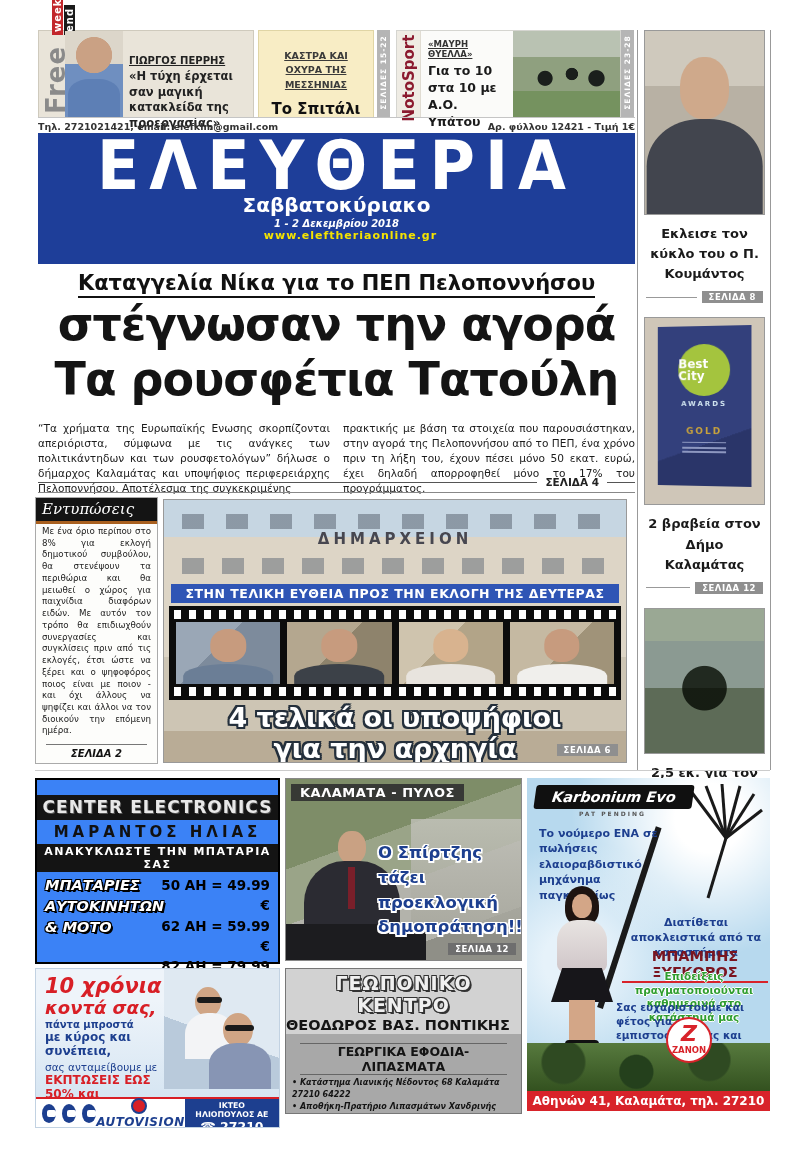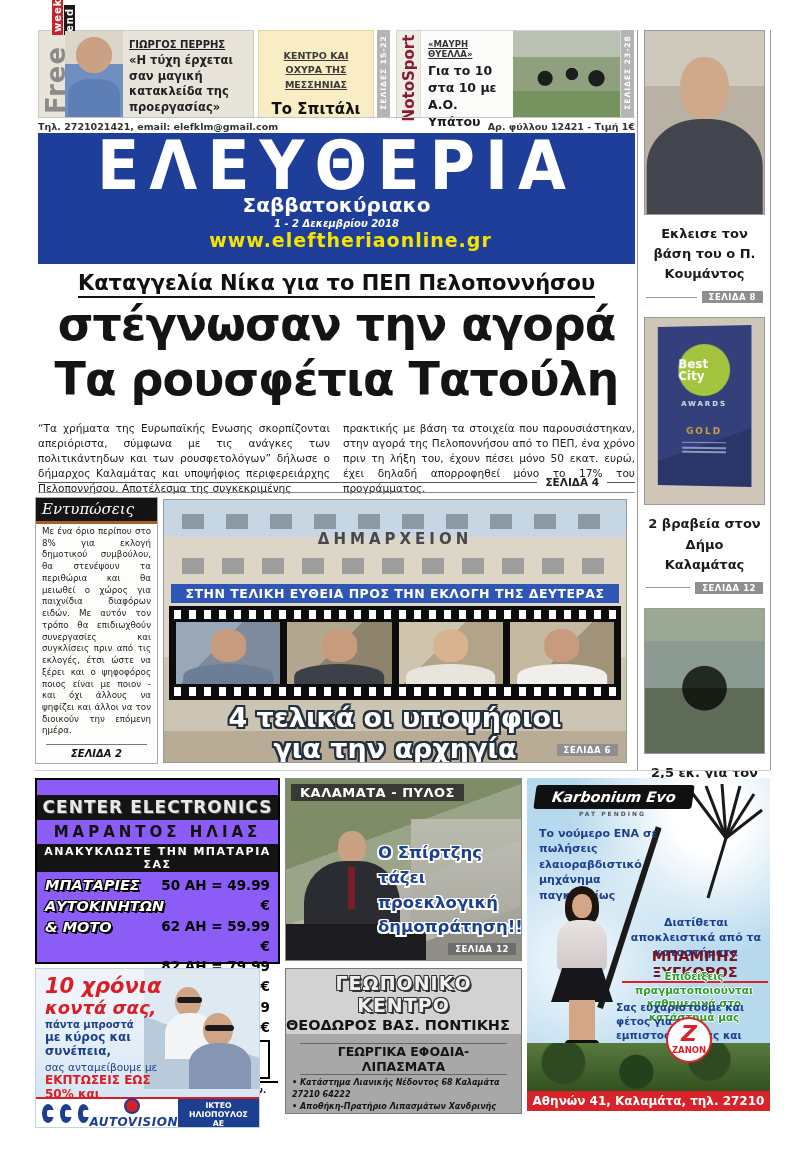--- a/index.html
+++ b/index.html
@@ -8,21 +8,21 @@
   .page { position:relative; width:800px; height:1167px; background:#ffffff; margin:0 auto; overflow:hidden; }
 
   
   .ad-freeweekend { position:absolute; left:38px; top:30px; width:216px; height:88px; background:#e9e4d9; border:1px solid #cfcabd; display:flex; }
   .fw-logo { width:26px; position:relative; }
   .fw-free { position:absolute; left:-28px; top:34px; transform:rotate(-90deg); transform-origin:center; font-size:26px; font-weight:bold; color:#8a8a8a; letter-spacing:1px; width:90px; text-align:center; }
   .fw-week { position:absolute; left:13px; top:4px; transform:rotate(-90deg); transform-origin:left top; font-size:10px; font-weight:bold; color:#fff; background:#c2262b; padding:0 3px; letter-spacing:1px; }
   .fw-end  { position:absolute; left:25px; top:4px; transform:rotate(-90deg); transform-origin:left top; font-size:10px; font-weight:bold; color:#fff; background:#1a1a1a; padding:0 3px; letter-spacing:1px; }
   .fw-photo { width:58px; height:100%; background:radial-gradient(circle at 50% 28%, #caa184 0 26%, transparent 27%), linear-gradient(180deg,#dcd6ca 0 38%, #6f8fc0 38%); position:relative; }
   .fw-photo::after { content:""; position:absolute; left:50%; bottom:0; transform:translateX(-50%); width:52px; height:38px; background:#5d7fb5; border-radius:40% 40% 0 0; }
-  .fw-text { flex:1; padding:8px 6px 0 6px; }
+  .fw-text { flex:1; padding:24px 6px 0 6px; }
   .fw-author { font-size:10px; font-weight:bold; color:#222; text-decoration:underline; margin-bottom:3px; }
   .fw-quote { font-size:11.5px; font-weight:bold; color:#222; line-height:1.35; }
 
   .ad-kastra { position:absolute; left:258px; top:30px; width:116px; height:88px; background:#f8edc5; border:1px solid #e0d5a5; text-align:center; padding-top:18px; }
   .kastra-title { font-size:9.5px; font-weight:bold; color:#3a3a3a; text-decoration:underline; line-height:1.5; padding:0 6px; }
   .kastra-sub { font-size:15px; font-weight:bold; color:#111; margin-top:8px; }
 
   .pages-strip { position:absolute; top:30px; width:13px; height:88px; background:#b5b5b5; overflow:hidden; }
   .pages-strip span { position:absolute; left:-38px; top:38px; transform:rotate(-90deg); width:88px; text-align:center; font-size:7.5px; font-weight:bold; color:#ffffff; letter-spacing:1px; display:block; }
   .strip-1 { left:377px; }
@@ -37,21 +37,21 @@
   .ns-photo { flex:1; background:linear-gradient(180deg,#b9c2b2 0 30%, #8fa07f 30% 70%, #75925f 70%), radial-gradient(circle at 30% 55%, #2e3138 0 8%, transparent 9%), radial-gradient(circle at 55% 50%, #2e3138 0 8%, transparent 9%), radial-gradient(circle at 78% 55%, #2e3138 0 8%, transparent 9%); background-blend-mode:multiply; }
 
   
   .info-line { position:absolute; left:38px; top:117px; width:597px; border-top:1px solid #c5c5c5; display:flex; justify-content:space-between; padding-top:3px; font-size:9.5px; font-weight:bold; color:#333; }
 
   
   .masthead { position:absolute; left:38px; top:133px; width:597px; height:131px; background:#1e3e99; text-align:center; color:#fff; overflow:hidden; }
   .mh-title { font-size:62px; font-weight:900; letter-spacing:10px; line-height:1.02; transform:scaleY(1.08); margin-top:1px; }
   .mh-edition { font-size:20px; font-weight:bold; margin-top:-4px; }
   .mh-date { font-size:10px; font-weight:bold; margin-top:1px;font-style:italic; }
-  .mh-url { font-size:19px; font-weight:bold; color:#f5e400; letter-spacing:1px;padding-left:28px; }
+  .mh-url { font-size:11px; font-weight:bold; color:#f5e400; letter-spacing:1px;padding-left:28px; }
 
   
   .lead-kicker-wrap { position:absolute; left:38px; top:271px; width:597px; text-align:center; }
   .lead-kicker { display:inline-block; font-size:21px; font-weight:bold; color:#111; border-bottom:2.5px solid #111; padding-bottom:1px; }
   .lead-headline { position:absolute; left:30px; top:297px; width:613px; text-align:center; font-size:46px; font-weight:bold; color:#141414; line-height:1.2; letter-spacing:-1px; }
   .lead-body { position:absolute; left:38px; top:421px; width:597px; display:flex; gap:13px; }
   .lead-body div { flex:1; font-size:10.6px; line-height:1.42; color:#1c1c1c; text-align:justify; }
   .lead-pageref { position:absolute; left:38px; top:476px; width:597px; display:flex; align-items:center; gap:8px; }
   .lead-pageref .ln { flex:1; border-top:1.5px solid #555; }
   .lead-pageref .ln2 { width:28px; border-top:1.5px solid #555; }
@@ -103,34 +103,34 @@
   .plaque-circle { width:52px; height:52px; margin:18px auto 0 auto; background:#a4c43e; border-radius:50%; display:flex; flex-direction:column; align-items:center; justify-content:center; color:#fff; font-weight:bold; font-size:12px; line-height:1; }
   .plaque-awards { text-align:center; color:#cfe2ef; font-size:7px; font-weight:bold; letter-spacing:2px; margin-top:4px; }
   .plaque-gold { text-align:center; color:#c8a23c; font-size:9px; font-weight:bold; letter-spacing:2px; margin-top:18px; }
   .plaque-lines { width:44px; margin:6px auto 0 auto; border-top:1px solid #8d97c0; padding-top:2px; }
   .plaque-lines div { height:2px; background:#8d97c0; margin-top:2px; }
   .sb-photo-3 { height:146px; background:linear-gradient(180deg,#9aa894 0 22%, #8b9a92 22% 55%, #5d6b57 55%), radial-gradient(circle at 50% 55%, #3d4438 0 22%, transparent 23%); background-blend-mode:multiply; }
 
   
   .sep-bottom { position:absolute; left:35px; top:770px; width:735px; border-top:1px solid #ccc; }
 
-  .ad-ce { position:absolute; left:35px; top:778px; width:245px; height:186px; border:2px solid #000; background:#8b5cf6; }
+  .ad-ce { position:absolute; left:35px; top:778px; width:245px; height:186px; border:2px solid #000; background:#3b82f6; }
   .ce-circuit { height:15px; background:#1d1d1d repeating-linear-gradient(90deg,#4a4a4a 0 2px, transparent 2px 14px), #1d1d1d repeating-linear-gradient(0deg,#3a3a3a 0 1px, transparent 1px 5px); }
   .ce-title { background:#141414; color:#e8e8e8; font-size:17px; font-weight:bold; text-align:center; letter-spacing:1px; padding:2px 0 3px 0; text-shadow:1px 1px 0 #555; }
   .ce-owner { font-size:15px; font-weight:bold; text-align:center; letter-spacing:4px; color:#111; padding:3px 0; }
   .ce-banner { background:#141414; color:#fff; font-size:11px; font-weight:bold; text-align:center; letter-spacing:1.5px; padding:1px 0; }
   .ce-mid { display:flex; padding:3px 8px 1px 8px; }
   .ce-prod { width:47%; font-size:14.5px; font-weight:bold; font-style:italic; color:#fff; line-height:1.45;
     text-shadow:-1px -1px 0 #000,1px -1px 0 #000,-1px 1px 0 #000,1px 1px 0 #000,2px 2px 0 #000; }
   .ce-prices { flex:1; text-align:right; font-size:13.5px; font-weight:bold; color:#000; line-height:1.5; }
   .ce-warranty { border:2px solid #000; margin:2px 8px; text-align:center; font-size:12.5px; font-weight:bold; color:#111; padding:1px 2px; line-height:1.3; }
   .lucas-tag { background:#2e2e2e; color:#fff; font-style:italic; font-size:9px; padding:0 8px 0 4px; position:relative; }
   .ce-address { border-top:2px solid #000; font-size:8.3px; font-weight:bold; color:#111; text-align:center; padding:2px 1px; }
 
-  .ad-av { position:absolute; left:35px; top:968px; width:225px; height:160px; background:linear-gradient(180deg,#eef4fa 0 20%, #cfe1f0); border:1px solid #c2d2e2; overflow:hidden; }
+  .ad-av { position:absolute; left:35px; top:968px; width:245px; height:160px; background:linear-gradient(180deg,#eef4fa 0 20%, #cfe1f0); border:1px solid #c2d2e2; overflow:hidden; }
   .av-couple { position:absolute; right:0; top:0; width:115px; height:120px; background:linear-gradient(200deg,#dfe9f2 0 55%, #b9cadb 55%); }
   .av-head { position:absolute; border-radius:50%; background:#d0a585; }
   .av-head.h1 { right:58px; top:18px; width:26px; height:30px; }
   .av-head.h2 { right:26px; top:44px; width:30px; height:34px; }
   .av-glasses { position:absolute; height:6px; background:#1a1a1a; border-radius:3px; }
   .av-g1 { right:57px; top:28px; width:25px; } .av-g2 { right:25px; top:56px; width:29px; }
   .av-body1 { position:absolute; right:44px; top:44px; width:50px; height:46px; background:#f3f4f6; border-radius:45% 45% 0 0; }
   .av-body2 { position:absolute; right:8px; top:74px; width:62px; height:46px; background:#8795b4; border-radius:45% 45% 0 0; }
   .av-text { position:relative; padding:6px 0 0 9px; width:140px; }
   .av-l1 { color:#d81f26; font-size:21px; font-weight:bold; font-style:italic; line-height:1.05; }
@@ -205,21 +205,21 @@
       <span class="fw-end">end</span>
     </div>
     <div class="fw-photo"></div>
     <div class="fw-text">
       <div class="fw-author">ΓΙΩΡΓΟΣ ΠΕΡΡΗΣ</div>
       <div class="fw-quote">«Η τύχη έρχεται σαν μαγική κατακλείδα της προεργασίας»</div>
     </div>
   </div>
 
   <div class="ad-kastra">
-    <div class="kastra-title">ΚΕΝΤΡΟ ΚΑΙ ΟΧΥΡΑ ΤΗΣ ΜΕΣΣΗΝΙΑΣ</div>
+    <div class="kastra-title">ΚΑΣΤΡΑ ΚΑΙ ΟΧΥΡΑ ΤΗΣ ΜΕΣΣΗΝΙΑΣ</div>
     <div class="kastra-sub">Το Σπιτάλι</div>
   </div>
 
   <div class="pages-strip strip-1">
     <span>ΣΕΛΙΔΕΣ 15-22</span>
   </div>
 
   <div class="ad-notosport">
     <div class="ns-logo">
       <span>NotoSport</span>
@@ -291,21 +291,21 @@
       <div>για την αρχηγία</div>
     </div>
     <span class="badge ft-badge">ΣΕΛΙΔΑ 6</span>
   </div>
 
   <div class="v-divider-l"></div>
   <div class="v-divider-r"></div>
   <div class="sidebar">
 
     <div class="sb-photo sb-photo-1"></div>
-    <div class="sb-title">Εκλεισε τον βάση του ο Π. Κουμάντος</div>
+    <div class="sb-title">Εκλεισε τον κύκλο του ο Π. Κουμάντος</div>
     <div class="badge-row sb-badge-row">
       <span class="ln"></span>
       <span class="badge">ΣΕΛΙΔΑ 8</span>
     </div>
 
     <div class="sb-photo sb-photo-2">
       <div class="plaque">
         <div class="plaque-circle">Best City</div>
         <div class="plaque-awards">AWARDS</div>
         <div class="plaque-gold">GOLD</div>

